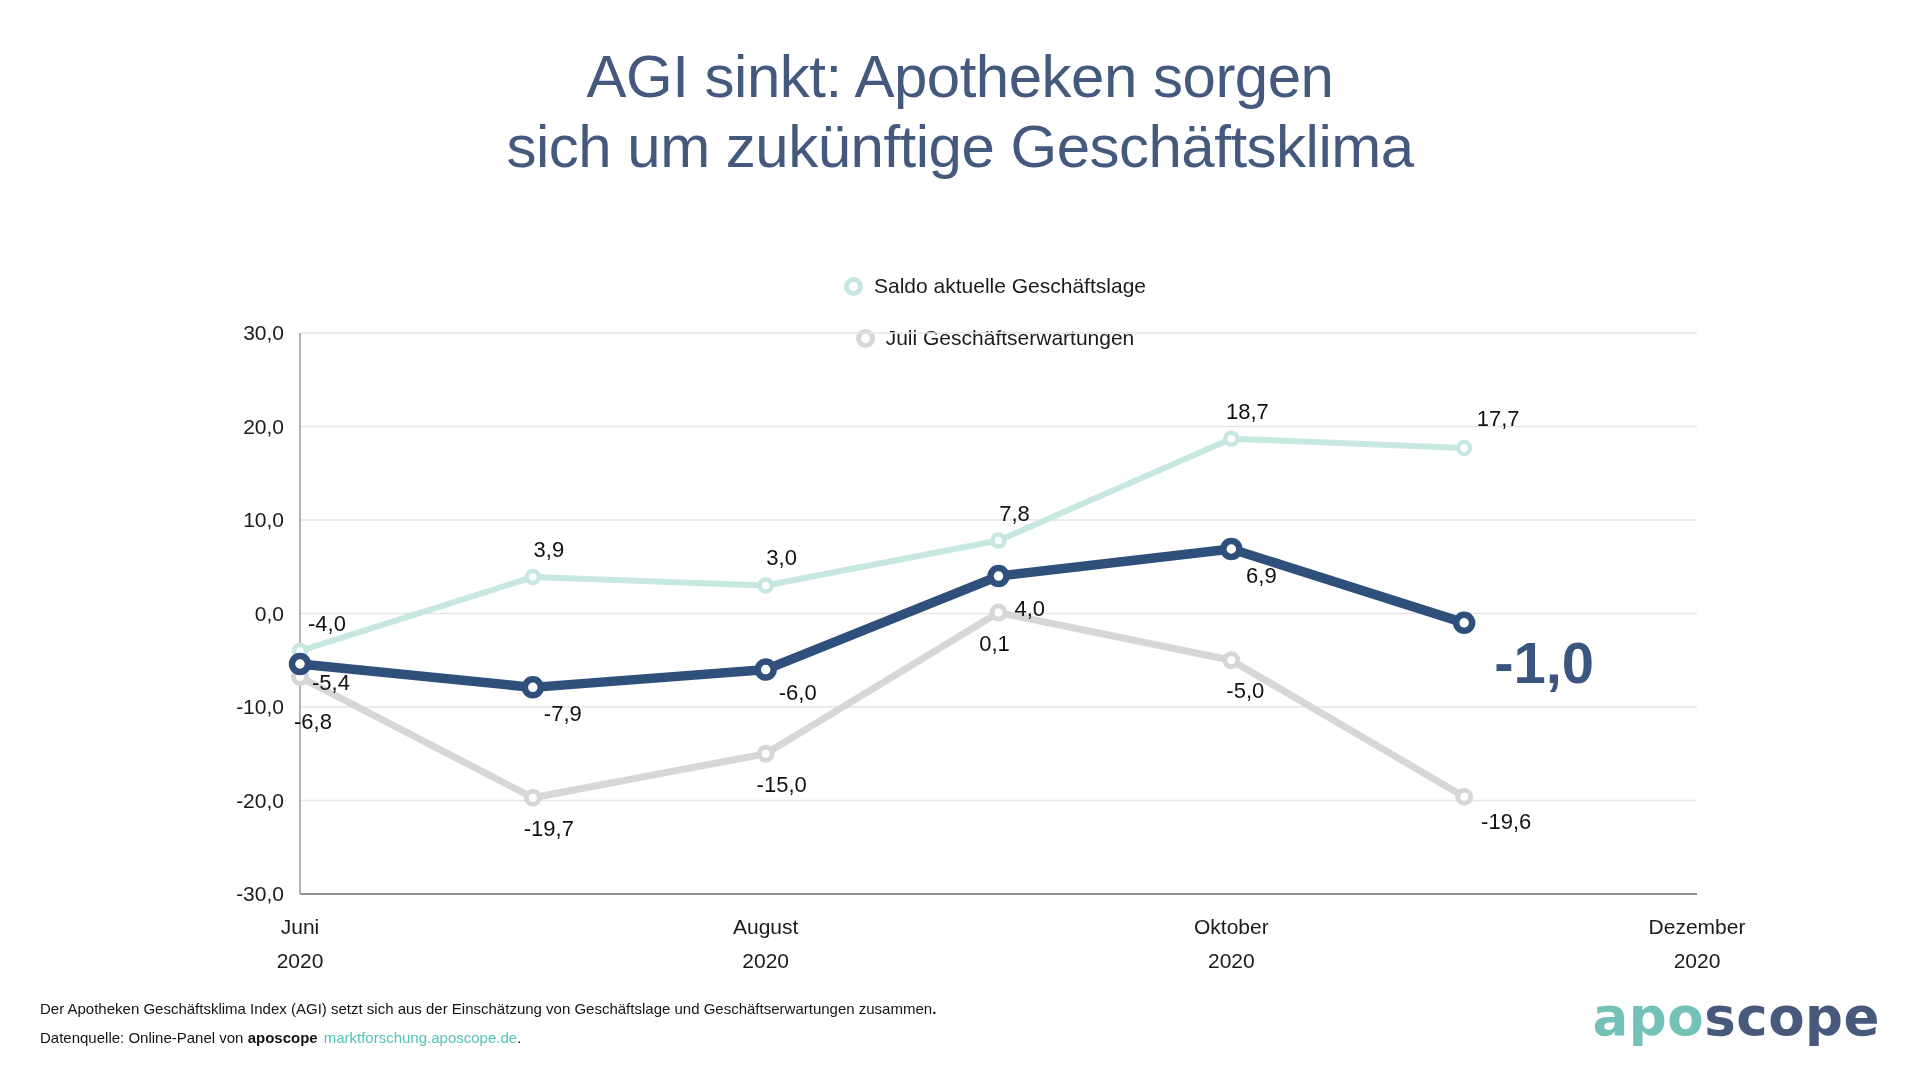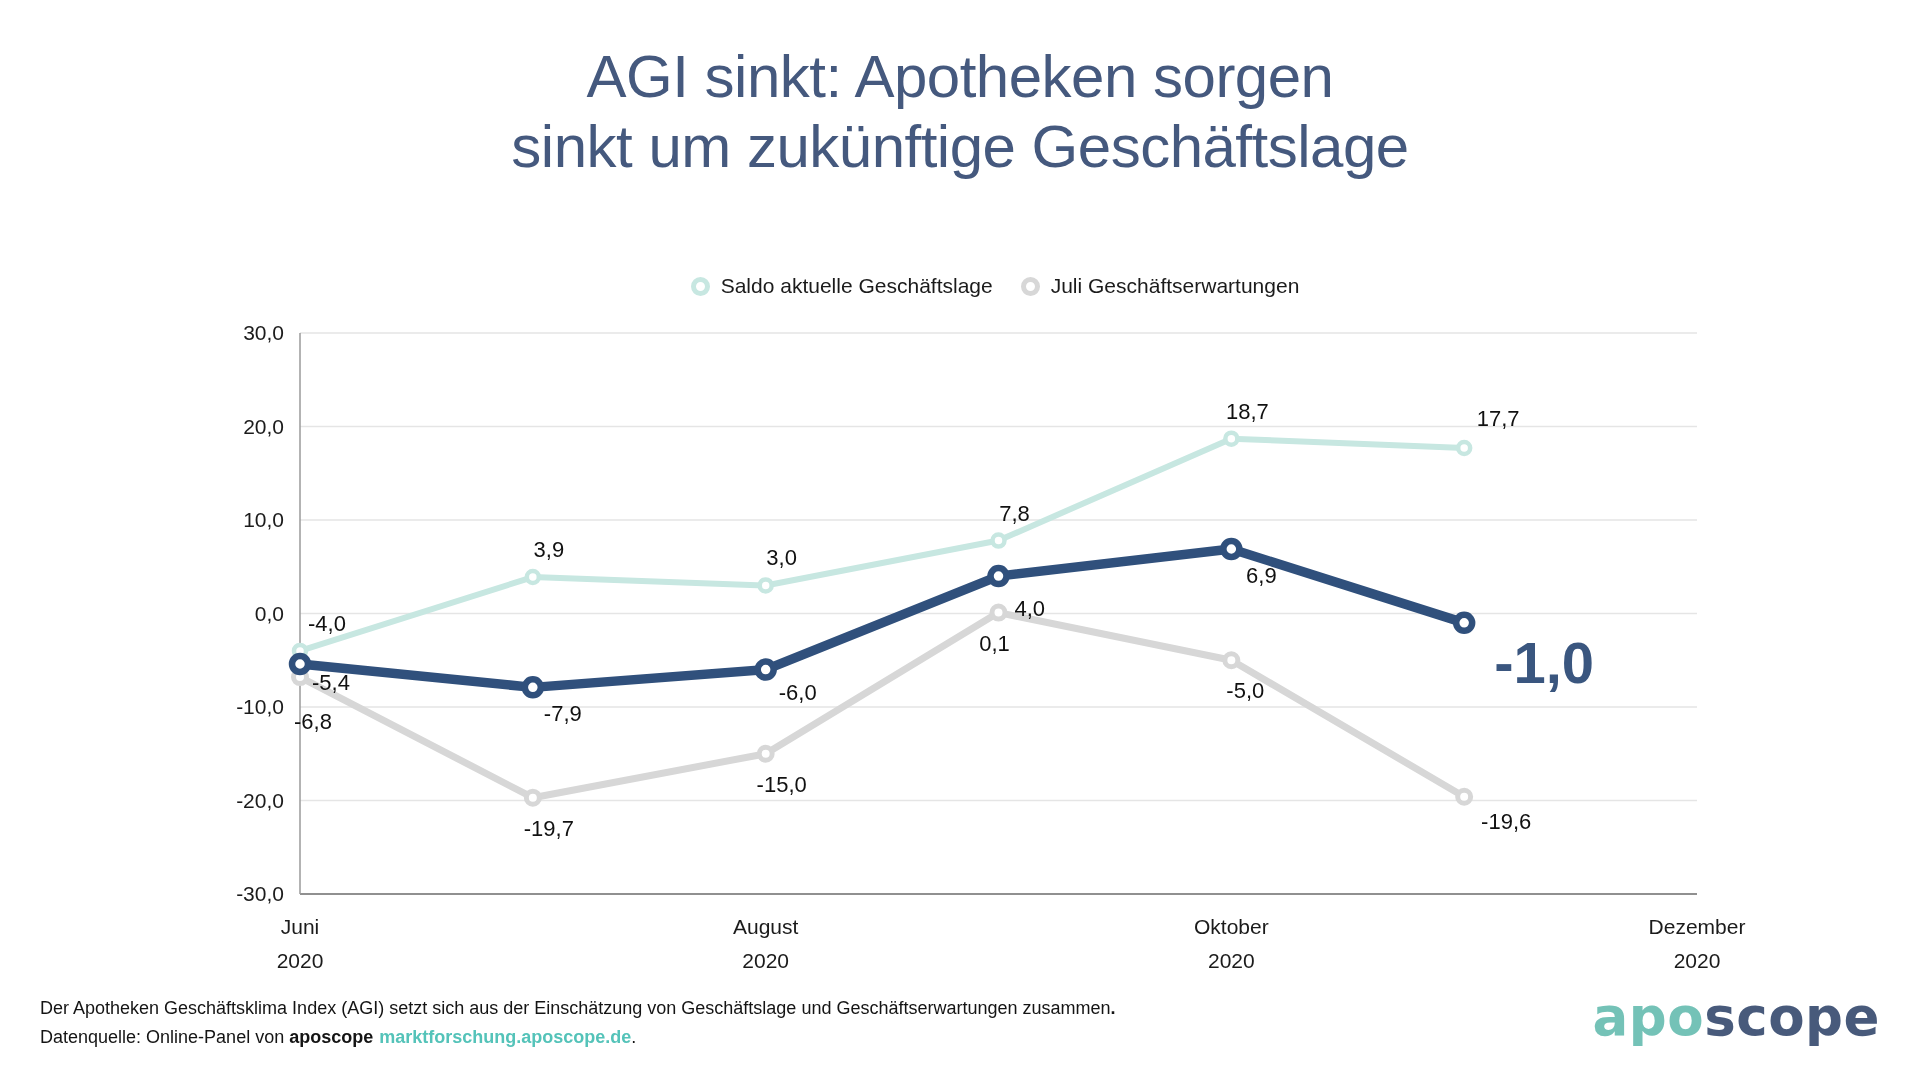--- a/index.html
+++ b/index.html
@@ -4,54 +4,54 @@
 <style>
   html,body{margin:0;padding:0;background:#fff;}
   .page{position:relative;width:1920px;height:1080px;background:#fff;overflow:hidden;
         font-family:"Liberation Sans",sans-serif;}
   
   .title{position:absolute;top:42px;left:0;width:100%;text-align:center;
          font-weight:400;font-size:60px;line-height:1.17;letter-spacing:-0.5px;
          color:var(--title,#45597E);}
   
   .legend{position:absolute;top:274px;left:0;width:100%;display:flex;
-          justify-content:center;align-items:center;gap:28px;padding-left:70px;box-sizing:border-box;}
+          justify-content:center;align-items:center;gap:28px;padding-left:70px;box-sizing:border-box;flex-direction:column;}
   .legend-item{display:flex;align-items:center;gap:11px;font-size:21px;color:#1b1b1b;}
   .lm{display:inline-block;border-radius:50%;background:#fff;box-sizing:content-box;}
   .lm-lage{width:9px;height:9px;border:5px solid var(--lage,#C7E7E1);}
   .lm-erwartungen{width:9px;height:9px;border:5px solid var(--erwartungen,#D7D7D7);}
   .lm-agi{width:8px;height:8px;border:6px solid var(--agi,#30507C);}
   
   #chart-svg{position:absolute;left:0;top:0;width:1920px;height:1080px;}
   #chart-svg{font-family:"Liberation Sans",sans-serif;}
   .grid{stroke:var(--grid,#E5E5E5);stroke-width:1.5;}
   .axis-x{stroke:var(--axis-x,#6B6B6B);stroke-width:1.6;}
   .axis-y{stroke:var(--axis-y,#9A9A9A);stroke-width:1.5;}
   .tick{font-size:21px;fill:#1b1b1b;}
   .xlab{font-size:21px;fill:#1b1b1b;}
   .plabel{font-size:22px;fill:#111;}
   .plabel.big{font-size:58px;font-weight:700;fill:var(--highlight,#3A567F);}
   
-  .footer{position:absolute;left:40px;top:994px;font-size:18px;line-height:29px;color:#141414;}
+  .footer{position:absolute;left:40px;top:994px;font-size:15px;line-height:29px;color:#141414;}
   .b{font-weight:700;}
-  .link{font-weight:700;color:var(--link,#54C3B9);text-decoration:none;margin-left:6px;cursor:pointer;}
+  .link{font-weight:400;color:var(--link,#54C3B9);text-decoration:none;margin-left:6px;cursor:pointer;}
   
   .logo{position:absolute;right:40px;top:986px;font-family:"DejaVu Sans",sans-serif;
         font-weight:700;font-size:53px;letter-spacing:0.5px;}
   .logo-teal{color:var(--logo-teal,#74C2B7);margin-top:16px;}
   .logo-dark{color:var(--logo-dark,#485A7B);}
 </style>
 </head>
 <body>
 
 <div class="page">
 
   <div class="title">
     <div>AGI sinkt: Apotheken sorgen</div>
-    <div>sinkt um zukünftige Geschäftslage</div>
+    <div>sich um zukünftige Geschäftsklima</div>
   </div>
 
   <div class="legend">
     <div class="legend-item">
       <span class="lm lm-lage"></span>
       <span>Saldo aktuelle Geschäftslage</span>
     </div>
     <div class="legend-item">
       <span class="lm lm-erwartungen"></span>
       <span>Juli Geschäftserwartungen</span>

